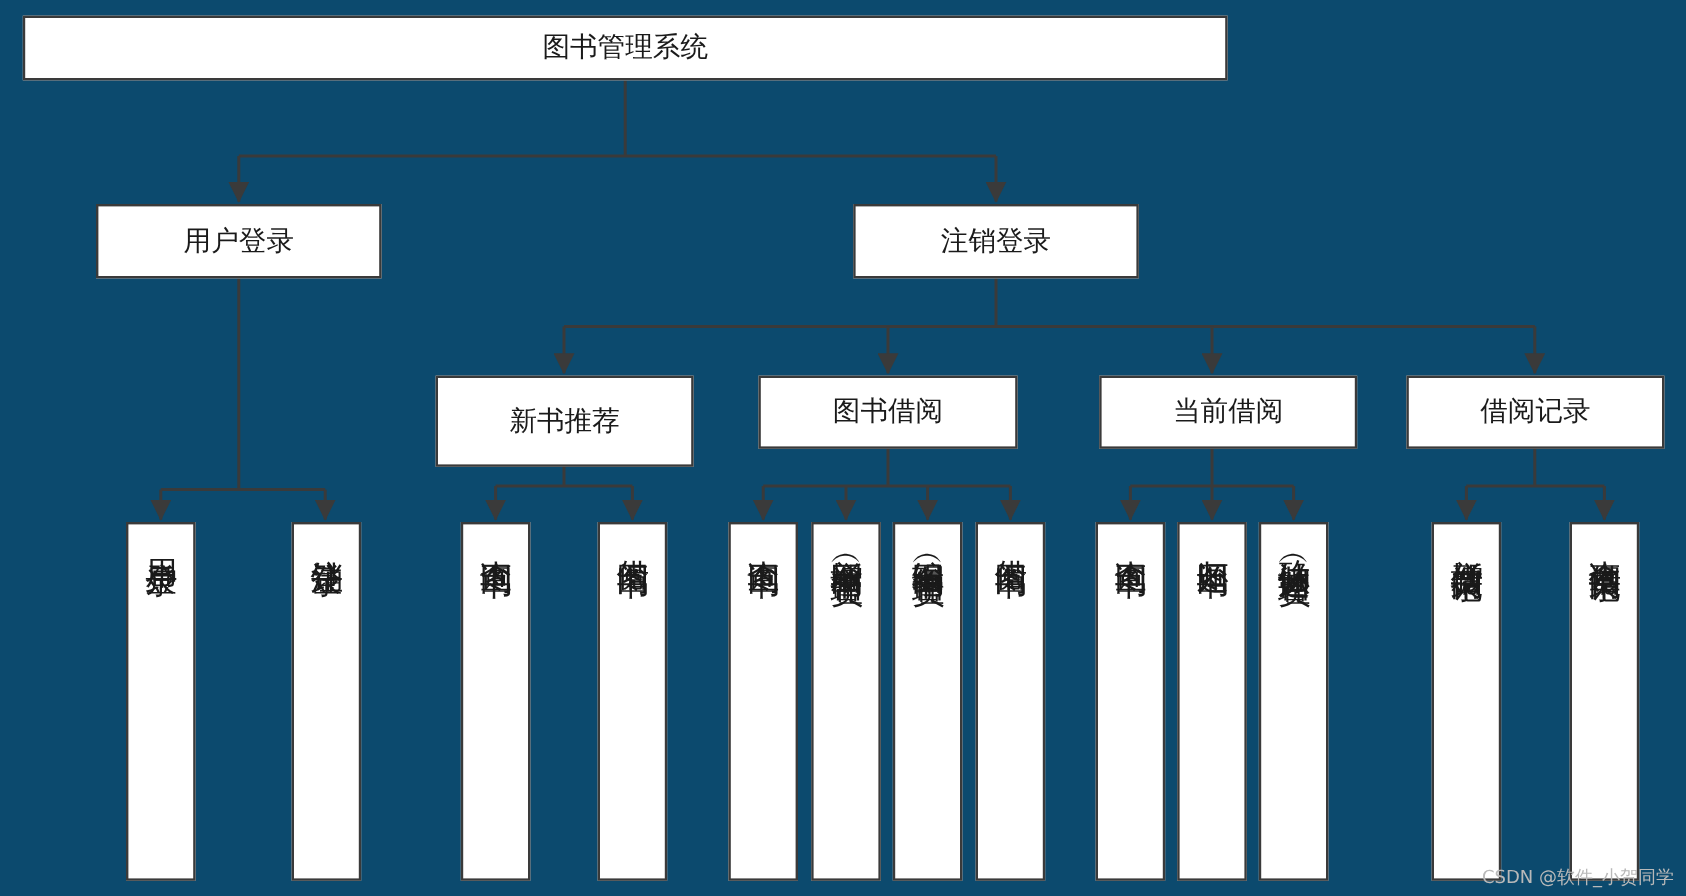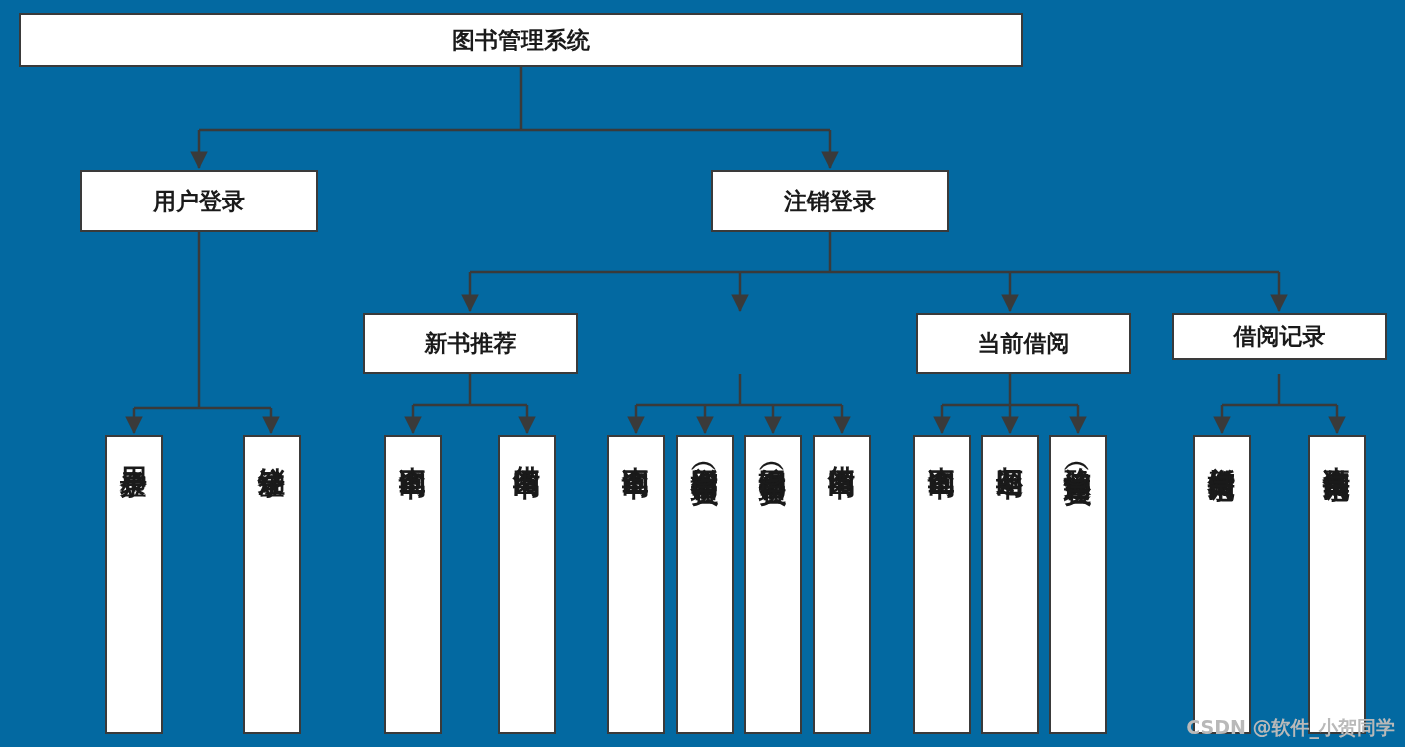--- a/index.html
+++ b/index.html
@@ -8,23 +8,22 @@
     padding: 0;
     background: #ffffff;
   }
   body {
     font-family: "DejaVu Sans", "Liberation Sans", sans-serif;
   }
   #canvas {
     position: relative;
     width: 1405px;
     height: 747px;
-    background: #0369a1;
+    background: #0c4a6e;
     overflow: hidden;
-    font-weight: bold;
   }
   svg#edges {
     position: absolute;
     left: 0;
     top: 0;
     width: 1405px;
     height: 747px;
     pointer-events: none;
   }
   .node {
@@ -60,21 +59,21 @@
     text-orientation: upright;
     font-size: 27px;
     letter-spacing: 2px;
     line-height: 1;
     display: block;
   }
   #watermark {
     position: absolute;
     right: 10px;
     bottom: 6px;
-    font-size: 19px;
+    font-size: 15px;
     color: #b9b9b9;
     z-index: 5;
     white-space: nowrap;
     font-family: "DejaVu Sans", "Liberation Sans", sans-serif;
   }
 </style>
 </head>
 <body>
 
 <div id="canvas">
@@ -133,27 +132,30 @@
     <span class="label">图书管理系统</span>
   </div>
 
   <div class="node horiz" style="left:80px; top:170px; width:238px; height:62px;">
     <span class="label">用户登录</span>
   </div>
   <div class="node horiz" style="left:711px; top:170px; width:238px; height:62px;">
     <span class="label">注销登录</span>
   </div>
 
-  <div class="node horiz" style="left:363px; top:313px; width:215px; height:61px;">
+  <div class="node horiz" style="left:363px; top:313px; width:215px; height:76px;">
     <span class="label">新书推荐</span>
+  </div>
+  <div class="node horiz" style="left:632px; top:313px; width:216px; height:61px;">
+    <span class="label">图书借阅</span>
   </div>
   <div class="node horiz" style="left:903px; top:313px; width:215px; height:61px;margin-left:13px;">
     <span class="label">当前借阅</span>
   </div>
-  <div class="node horiz" style="left:1172px; top:313px; width:215px; height:47px;">
+  <div class="node horiz" style="left:1172px; top:313px; width:215px; height:61px;">
     <span class="label">借阅记录</span>
   </div>
 
   <div class="node vert" style="left:105px; top:435px; width:58px; height:299px;">
     <span class="label">用户登录</span>
   </div>
   <div class="node vert" style="left:243px; top:435px; width:58px; height:299px;">
     <span class="label">注销登录</span>
   </div>
 

